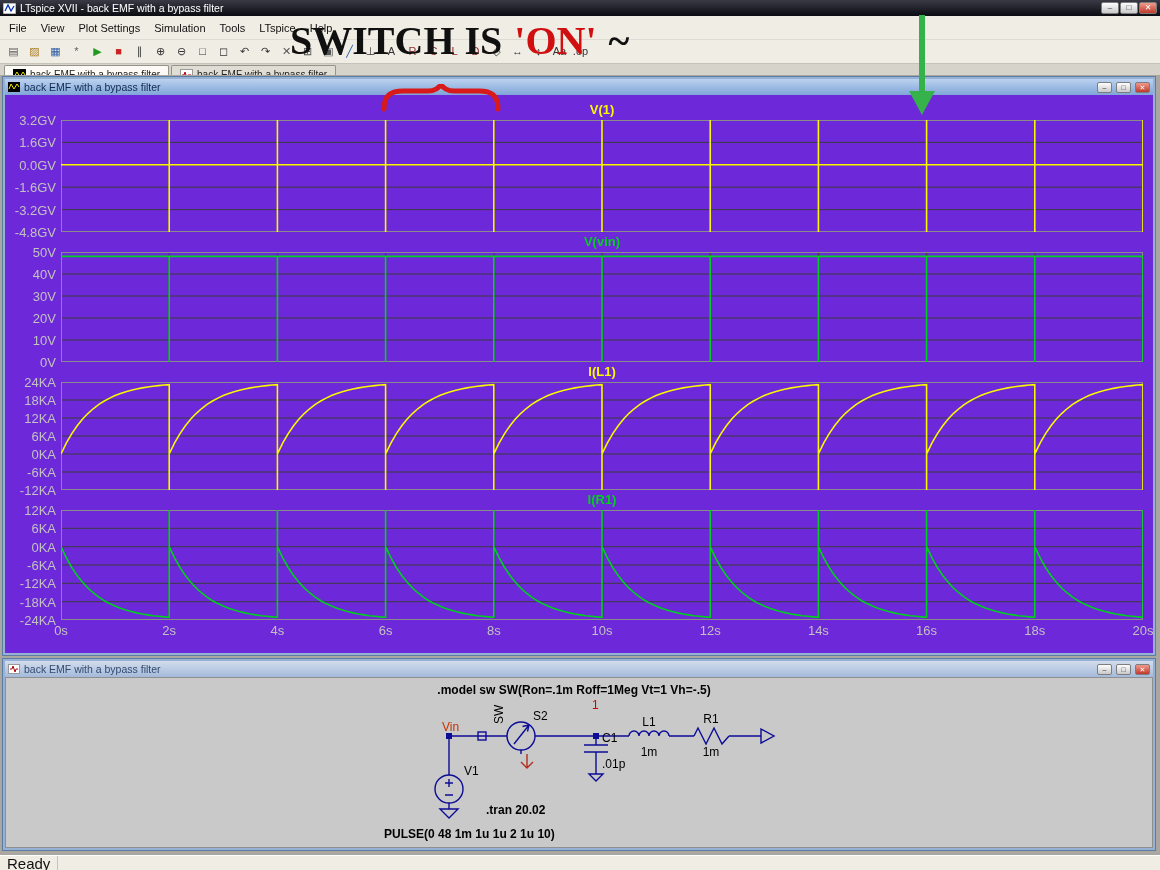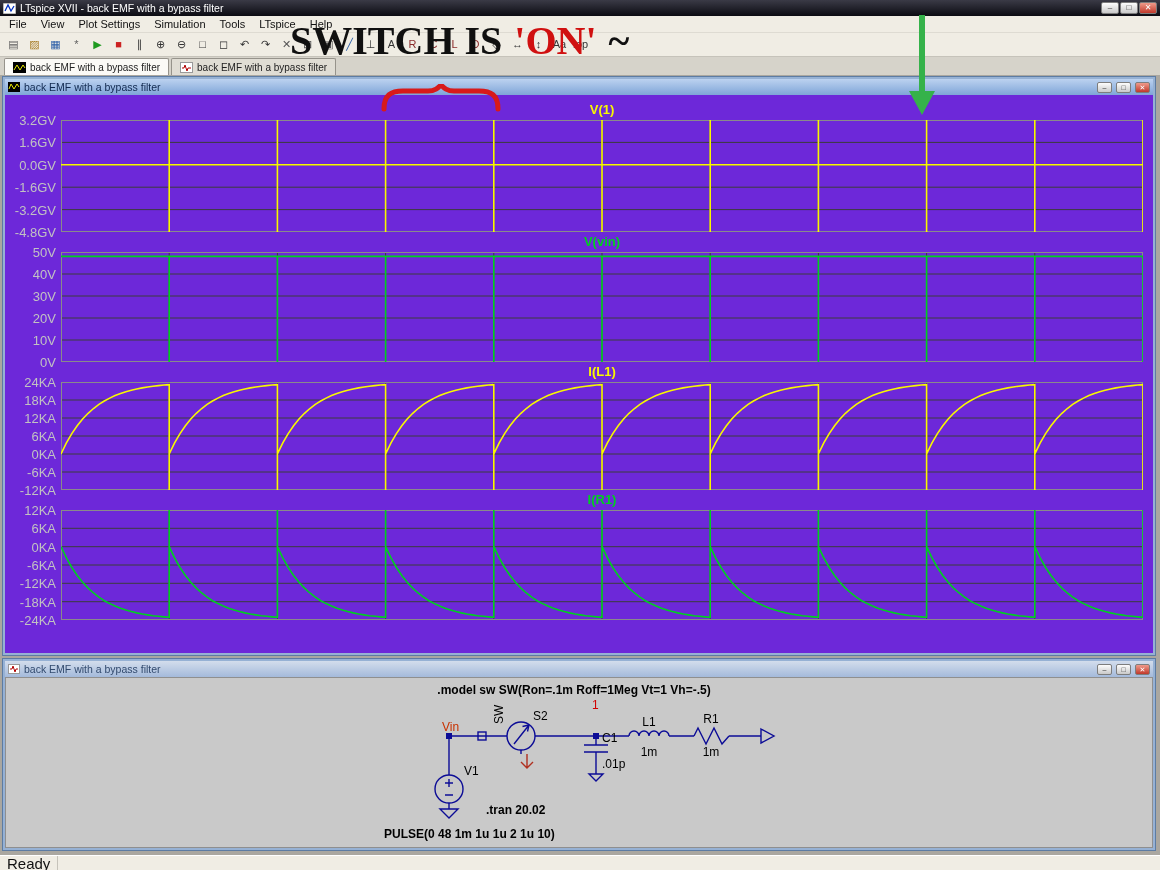--- a/index.html
+++ b/index.html
@@ -5,21 +5,21 @@
   *{box-sizing:border-box;margin:0;padding:0}
   html,body{width:1160px;height:870px;overflow:hidden}
   body{font-family:"Liberation Sans",sans-serif;background:#aaa7a0;position:relative}
 
   
   .titlebar{height:16px;background:linear-gradient(#3a3a46,#0b0b12);color:#fff;display:flex;align-items:center;padding:0 3px;font-size:10.5px;gap:4px}
   .titlebar .title-text{flex:1;white-space:nowrap;overflow:hidden}
   .wbtns{display:flex;gap:1px}
   .wbtn{width:18px;height:12px;display:inline-flex;align-items:center;justify-content:center;font-size:8px;line-height:1;background:linear-gradient(#fdfdfd,#c9c9c9);border:1px solid #7d7d7d;border-radius:2px;color:#333}
   .wbtn.close{background:linear-gradient(#ef9a8a,#c0392b);color:#fff}
-  .menubar{height:17px;background:#f0ede4;display:flex;align-items:center;font-size:11px;padding:0 2px;border-bottom:1px solid #dedbd2;color:#111}
+  .menubar{height:24px;background:#f0ede4;display:flex;align-items:center;font-size:11px;padding:0 2px;border-bottom:1px solid #dedbd2;color:#111}
   .menu-item{padding:1px 7px;cursor:default}
   .toolbar{height:24px;background:#f0ede4;border-bottom:1px solid #c6c3ba;display:flex;align-items:center;padding:0 3px}
   .tbico{width:21px;height:19px;display:inline-flex;align-items:center;justify-content:center;font-size:11px;line-height:1}
   .tabbar{height:19px;background:#d6d3ca;display:flex;align-items:flex-end;padding:2px 2px 0 4px;gap:2px;border-bottom:1px solid #fbfaf6}
   .tab{height:17px;display:flex;align-items:center;gap:4px;padding:0 8px;font-size:10px;color:#222;background:#e0ddd4;border:1px solid #96938b;border-bottom:none;border-radius:2px 2px 0 0;white-space:nowrap}
   .tab.active{background:#fbfaf6}
 
   
   .workspace{position:absolute;left:0;top:75px;width:1160px;height:780px;background:#aaa7a0}
   .child-window{position:absolute;border:2px solid #96b1d4;box-shadow:0 0 0 1px #5d7ca3;background:#000}
@@ -201,20 +201,33 @@
               <span class="ylabel" style="top: 91.6667px;">-18KA</span>
               <span class="ylabel" style="top: 110px;">-24KA</span>
             </div>
             <svg width="1082" height="110" class="pane">
               <path d="M0.0 0 V110 M108.2 0 V110 M216.4 0 V110 M324.6 0 V110 M432.8 0 V110 M541.0 0 V110 M649.2 0 V110 M757.4 0 V110 M865.6 0 V110 M973.8 0 V110 M1082.0 0 V110 M0 0.0 H1082 M0 18.3 H1082 M0 36.7 H1082 M0 55.0 H1082 M0 73.3 H1082 M0 91.7 H1082 M0 110.0 H1082 " stroke="#3c3c3c" fill="none"></path>
               <rect x="0.5" y="0.5" width="1081" height="109" stroke="#8a8a8a" fill="none"></rect>
               <path d="M0 36.7 L0.0 36.7 L5.4 47.9 L10.8 57.5 L16.2 65.5 L21.6 72.3 L27.1 78.1 L32.5 83.0 L37.9 87.2 L43.3 90.7 L48.7 93.6 L54.1 96.1 L59.5 98.3 L64.9 100.1 L70.3 101.6 L75.7 102.9 L81.2 104.0 L86.6 104.9 L92.0 105.7 L97.4 106.3 L102.8 106.9 L108.2 107.4 L108.2 0 L108.2 36.7 L108.2 36.7 L113.6 47.9 L119.0 57.5 L124.4 65.5 L129.8 72.3 L135.3 78.1 L140.7 83.0 L146.1 87.2 L151.5 90.7 L156.9 93.6 L162.3 96.1 L167.7 98.3 L173.1 100.1 L178.5 101.6 L183.9 102.9 L189.4 104.0 L194.8 104.9 L200.2 105.7 L205.6 106.3 L211.0 106.9 L216.4 107.4 L216.4 0 L216.4 36.7 L216.4 36.7 L221.8 47.9 L227.2 57.5 L232.6 65.5 L238.0 72.3 L243.5 78.1 L248.9 83.0 L254.3 87.2 L259.7 90.7 L265.1 93.6 L270.5 96.1 L275.9 98.3 L281.3 100.1 L286.7 101.6 L292.1 102.9 L297.6 104.0 L303.0 104.9 L308.4 105.7 L313.8 106.3 L319.2 106.9 L324.6 107.4 L324.6 0 L324.6 36.7 L324.6 36.7 L330.0 47.9 L335.4 57.5 L340.8 65.5 L346.2 72.3 L351.7 78.1 L357.1 83.0 L362.5 87.2 L367.9 90.7 L373.3 93.6 L378.7 96.1 L384.1 98.3 L389.5 100.1 L394.9 101.6 L400.3 102.9 L405.8 104.0 L411.2 104.9 L416.6 105.7 L422.0 106.3 L427.4 106.9 L432.8 107.4 L432.8 0 L432.8 36.7 L432.8 36.7 L438.2 47.9 L443.6 57.5 L449.0 65.5 L454.4 72.3 L459.9 78.1 L465.3 83.0 L470.7 87.2 L476.1 90.7 L481.5 93.6 L486.9 96.1 L492.3 98.3 L497.7 100.1 L503.1 101.6 L508.5 102.9 L514.0 104.0 L519.4 104.9 L524.8 105.7 L530.2 106.3 L535.6 106.9 L541.0 107.4 L541.0 0 L541.0 36.7 L541.0 36.7 L546.4 47.9 L551.8 57.5 L557.2 65.5 L562.6 72.3 L568.0 78.1 L573.5 83.0 L578.9 87.2 L584.3 90.7 L589.7 93.6 L595.1 96.1 L600.5 98.3 L605.9 100.1 L611.3 101.6 L616.7 102.9 L622.1 104.0 L627.6 104.9 L633.0 105.7 L638.4 106.3 L643.8 106.9 L649.2 107.4 L649.2 0 L649.2 36.7 L649.2 36.7 L654.6 47.9 L660.0 57.5 L665.4 65.5 L670.8 72.3 L676.3 78.1 L681.7 83.0 L687.1 87.2 L692.5 90.7 L697.9 93.6 L703.3 96.1 L708.7 98.3 L714.1 100.1 L719.5 101.6 L724.9 102.9 L730.4 104.0 L735.8 104.9 L741.2 105.7 L746.6 106.3 L752.0 106.9 L757.4 107.4 L757.4 0 L757.4 36.7 L757.4 36.7 L762.8 47.9 L768.2 57.5 L773.6 65.5 L779.0 72.3 L784.4 78.1 L789.9 83.0 L795.3 87.2 L800.7 90.7 L806.1 93.6 L811.5 96.1 L816.9 98.3 L822.3 100.1 L827.7 101.6 L833.1 102.9 L838.5 104.0 L844.0 104.9 L849.4 105.7 L854.8 106.3 L860.2 106.9 L865.6 107.4 L865.6 0 L865.6 36.7 L865.6 36.7 L871.0 47.9 L876.4 57.5 L881.8 65.5 L887.2 72.3 L892.6 78.1 L898.1 83.0 L903.5 87.2 L908.9 90.7 L914.3 93.6 L919.7 96.1 L925.1 98.3 L930.5 100.1 L935.9 101.6 L941.3 102.9 L946.8 104.0 L952.2 104.9 L957.6 105.7 L963.0 106.3 L968.4 106.9 L973.8 107.4 L973.8 0 L973.8 36.7 L973.8 36.7 L979.2 47.9 L984.6 57.5 L990.0 65.5 L995.4 72.3 L1000.9 78.1 L1006.3 83.0 L1011.7 87.2 L1017.1 90.7 L1022.5 93.6 L1027.9 96.1 L1033.3 98.3 L1038.7 100.1 L1044.1 101.6 L1049.5 102.9 L1055.0 104.0 L1060.4 104.9 L1065.8 105.7 L1071.2 106.3 L1076.6 106.9 L1082.0 107.4 L1082.0 0 L1082.0 36.7" stroke="#00d020" stroke-width="1.6" fill="none"></path>
             </svg>
           </div>
         </div>
+      <div class="xaxis">
+          <span class="xtick" style="left: 0%;">0s</span>
+          <span class="xtick" style="left: 10%;">2s</span>
+          <span class="xtick" style="left: 20%;">4s</span>
+          <span class="xtick" style="left: 30%;">6s</span>
+          <span class="xtick" style="left: 40%;">8s</span>
+          <span class="xtick" style="left: 50%;">10s</span>
+          <span class="xtick" style="left: 60%;">12s</span>
+          <span class="xtick" style="left: 70%;">14s</span>
+          <span class="xtick" style="left: 80%;">16s</span>
+          <span class="xtick" style="left: 90%;">18s</span>
+          <span class="xtick" style="left: 100%;">20s</span>
+        </div>
     </div>
   </div>
 
   <div class="child-window schem-window">
     <div class="child-titlebar">
       <svg width="12" height="10">
           <rect x="0.5" y="0.5" width="11" height="9" fill="#fff" stroke="#999"></rect>
           <path d="M2 5 H4 L5 2 L7 8 L8 5 H10" stroke="#b00000" fill="none"></path>
         </svg>
       <span class="title-text">back EMF with a bypass filter</span>

